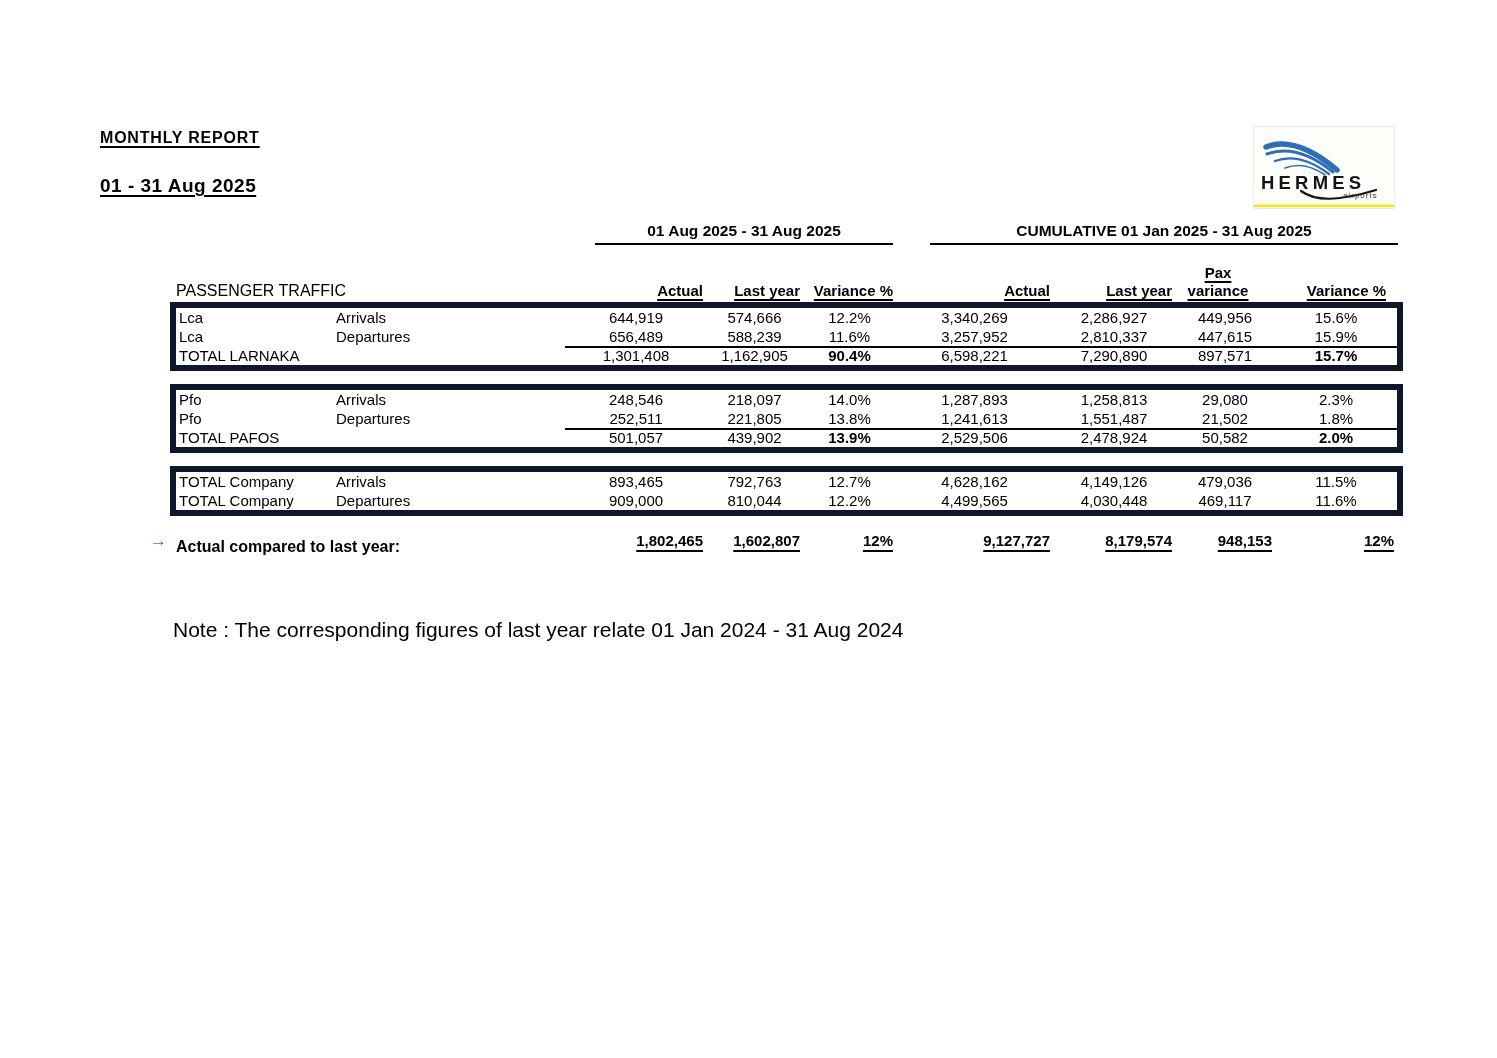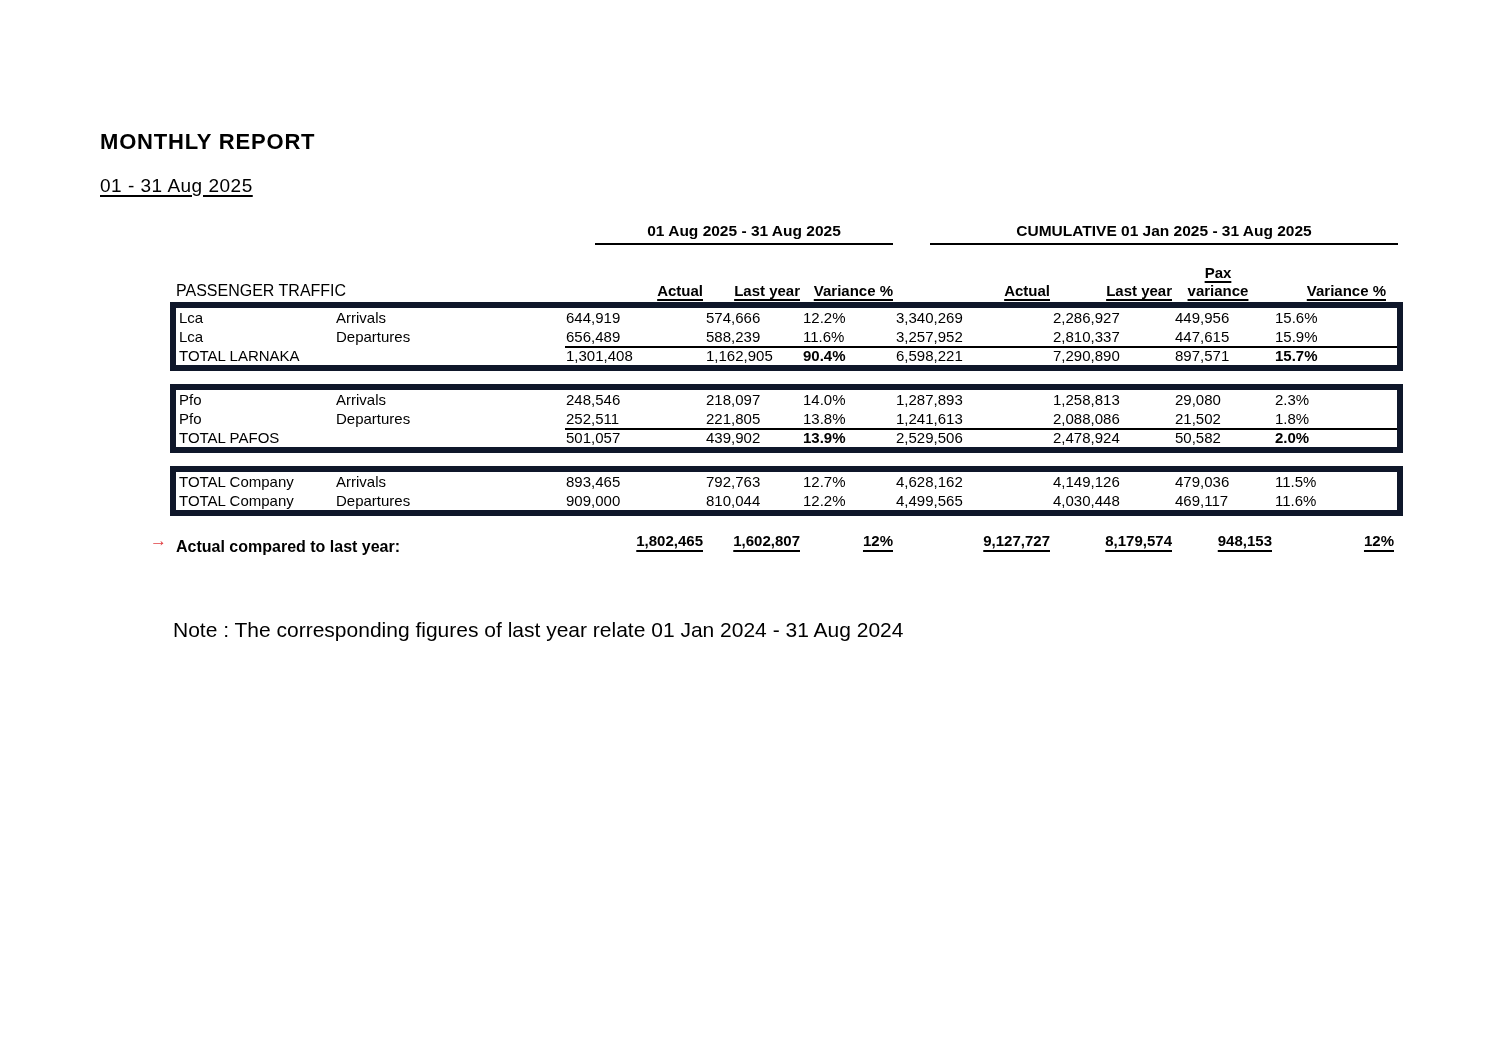--- a/index.html
+++ b/index.html
@@ -1,25 +1,25 @@
 <!DOCTYPE html>
 <html><head>
 <meta charset="utf-8">
 <style>
   html,body { margin:0; padding:0; background:#ffffff; }
   .page {
     position:relative; width:1497px; height:1058px; background:#ffffff;
     font-family:"Liberation Sans", sans-serif; color:#000; overflow:hidden;
   }
   .title {
-    position:absolute; left:100px; top:129px; font-size:22px; font-weight:bold;
-    letter-spacing:0.8px; text-decoration-thickness:2px; text-underline-offset:3px;text-align:center;
+    position:absolute; left:100px; top:129px; font-size:16px; font-weight:bold;
+    letter-spacing:0.8px; text-decoration:underline; text-decoration-thickness:2px; text-underline-offset:3px;text-align:center;
   }
   .period {
-    position:absolute; left:100px; top:175px; font-size:19px; font-weight:normal;
+    position:absolute; left:100px; top:175px; font-size:19px; font-weight:bold;
     letter-spacing:0.5px; text-decoration:underline; text-decoration-thickness:2px; text-underline-offset:3px;
   }
   .logo {
     position:absolute; left:1253px; top:126px; width:140px; height:81px;
     background:#fdfdfa; border:1px solid #edebe2; box-sizing:content-box;
   }
   .table-area { position:absolute; left:170px; top:222px; width:1233px; font-size:15px; }
 
   .gh { position:absolute; top:0; height:19px; text-align:center; font-weight:bold; font-size:15.5px;
         border-bottom:2px solid #000; padding-bottom:2px; white-space:nowrap; }
@@ -37,21 +37,21 @@
   .col-headers .hdr-cvar { padding-right:14px; }
   .section-label { grid-column:1 / 3; font-weight:normal; font-size:16px; padding-left:3px; white-space:nowrap; }
 
   .block { position:absolute; left:0; width:1233px; border:6px solid #0f172a; box-sizing:border-box; background:#fff; }
   .block-1 { top:80px; }
   .block-2 { top:162px; }
   .block-3 { top:244px; }
   .row { height:19px; line-height:19px; }
   .c { white-space:nowrap; overflow:visible; }
   .c.code { padding-left:3px; }
-  .c.num { text-align:left; }
+  .c.num { text-align:center; }
   .c.num:last-child { padding-right:6px; }
   .bold { font-weight:bold; }
   .total-label { grid-column:1 / 3; padding-left:3px; }
   .total-line { position:absolute; left:389px; right:0; top:38px; height:0; border-top:2px solid #000; }
 
   .summary { position:absolute; top:309px; left:3px; width:1227px; height:20px; line-height:20px; font-weight:bold; }
   .summary .label { grid-column:1 / 3; font-size:16px; padding-left:3px; white-space:nowrap;margin-top:6px; }
   .summary .val { text-align:right; white-space:nowrap;
     text-decoration:underline; text-decoration-thickness:2px; text-underline-offset:4px; }
   .summary .val:last-child { padding-right:6px; }
@@ -60,20 +60,34 @@
   .note { position:absolute; left:173px; top:618px; font-size:21px; }
 </style>
 </head>
 <body>
 
 <div class="page">
 
   <div class="title">MONTHLY REPORT</div>
   <div class="period">01 - 31 Aug 2025</div>
 
+  <div class="logo">
+    <svg width="140" height="81" viewBox="0 0 140 81">
+      <g stroke="#2e6eb6" fill="none" stroke-linecap="round">
+        <path d="M12 20 C 30 13, 52 17, 83 43" stroke-width="5.5"></path>
+        <path d="M13 27 C 32 20, 53 24, 79 45" stroke-width="3"></path>
+        <path d="M21 34 C 37 28, 55 32, 75 47" stroke-width="2.3"></path>
+        <path d="M31 41 C 44 36, 58 39, 71 48" stroke-width="1.7"></path>
+      </g>
+      <text x="7" y="62" font-family="Liberation Sans, sans-serif" font-size="18.5" font-weight="bold" letter-spacing="4.2" fill="#141414">HERMES</text>
+      <path d="M47 64 C 62 75, 85 74, 122 63" stroke="#141414" stroke-width="2.2" fill="none" stroke-linecap="round"></path>
+      <text x="89" y="70.5" font-family="Liberation Sans, sans-serif" font-size="8" letter-spacing="1" fill="#3a3a3a">airports</text>
+      <rect x="0" y="77.5" width="140" height="2.5" fill="#f2e70c"></rect>
+    </svg>
+  </div>
 
   <div class="table-area">
 
     <div class="gh gh-month">01 Aug 2025 - 31 Aug 2025</div>
     <div class="gh gh-cum">CUMULATIVE 01 Jan 2025 - 31 Aug 2025</div>
 
     <div class="col-headers grid">
       <div class="section-label">PASSENGER TRAFFIC</div>
       <div class="hdr">Actual</div>
       <div class="hdr">Last year</div>
@@ -135,21 +149,21 @@
         <div class="c num">29,080</div>
         <div class="c num">2.3%</div>
       </div>
       <div class="grid row">
         <div class="c code">Pfo</div>
         <div class="c type">Departures</div>
         <div class="c num">252,511</div>
         <div class="c num">221,805</div>
         <div class="c num">13.8%</div>
         <div class="c num">1,241,613</div>
-        <div class="c num">2,088,086</div>
+        <div class="c num">1,551,487</div>
         <div class="c num">21,502</div>
         <div class="c num">1.8%</div>
       </div>
       <div class="grid row row-total">
         <div class="c total-label">TOTAL PAFOS</div>
         <div class="c num">501,057</div>
         <div class="c num">439,902</div>
         <div class="c num bold">13.9%</div>
         <div class="c num">2,529,506</div>
         <div class="c num">2,478,924</div>

